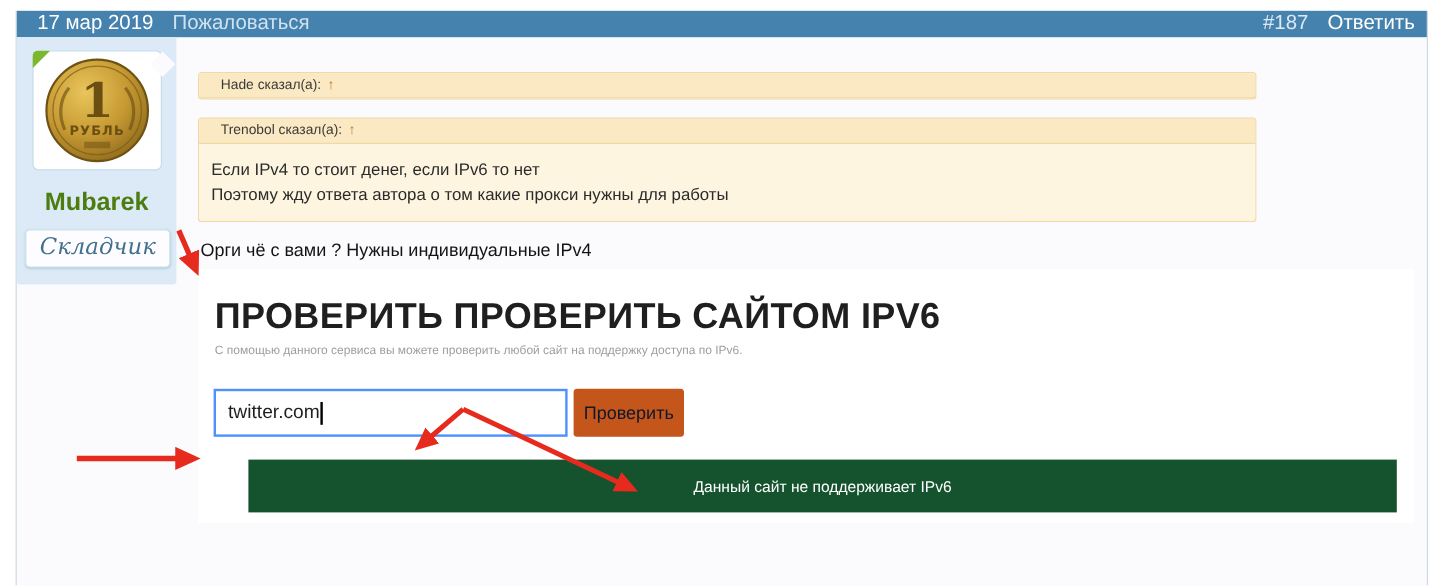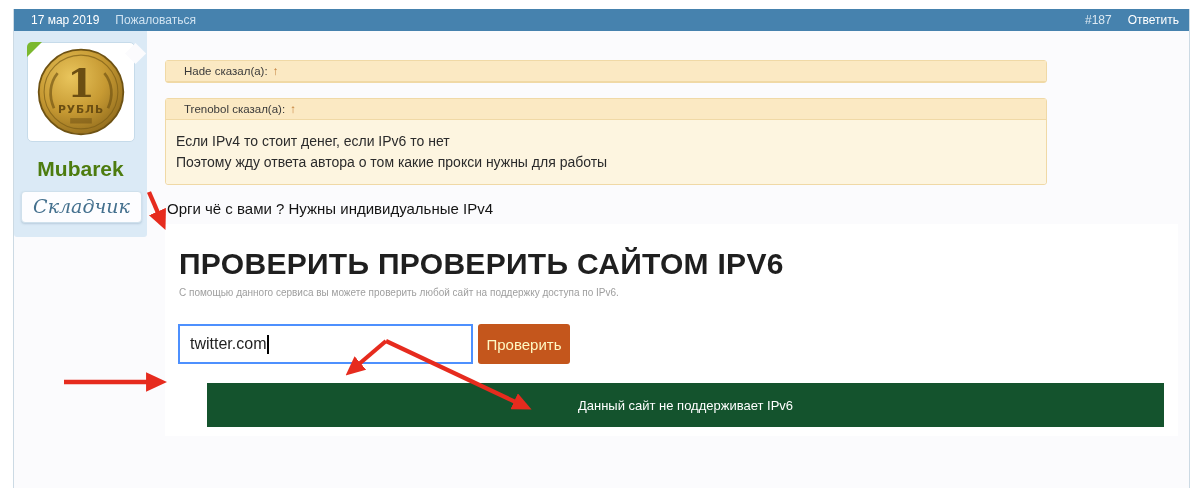--- a/index.html
+++ b/index.html
@@ -7,22 +7,22 @@
     width:1204px;height:488px;overflow:hidden;background:#ffffff;
     font-family:"Liberation Sans",sans-serif;color:#141414;position:relative;
   }
   .post{
     position:absolute;left:13px;top:9px;width:1177px;height:479px;
     background:#fbfbfd;border-left:1px solid #ccdae4;border-right:1px solid #ccdae4;
     box-sizing:border-box;
   }
   
   .bar{
-    height:22px;background:#4682ae;display:flex;align-items:center;
-    padding:0 10px 0 17px;font-size:12px;justify-content:space-between;
+    height:22px;background:#4682ae;display:flex;align-items:flex-start;
+    padding:0 10px 0 17px;font-size:17px;justify-content:space-between;
   }
   .bar a{text-decoration:none;cursor:pointer;}
   .bar-left,.bar-right{display:flex;align-items:center;gap:16px;}
   .bar-date{color:#ffffff;}
   .bar-report{color:#cfe2f0;}
   .bar-num{color:#dce9f2;}
   .bar-reply{color:#ffffff;}
   
   .post-body{display:flex;}
   .sidebar{width:133px;flex:none;position:relative;}
@@ -83,21 +83,21 @@
     box-sizing:border-box;
   }
   .url-box{
     width:295px;border:2px solid #4d90fe;margin-left:-1px;background:#fff;
     display:flex;align-items:center;padding:0 10px;font-size:16px;color:#1f1f1f;
     box-sizing:border-box;cursor:text;
   }
   .caret{display:inline-block;width:1.5px;height:19px;background:#000;margin-left:1px;}
   .check-btn{
     margin-left:5px;width:92px;background:#c4561c;border:none;border-radius:3px;
-    color:#fef9c3;font-size:15px;font-family:"Liberation Sans",sans-serif;cursor:pointer;
+    color:#0f172a;font-size:15px;font-family:"Liberation Sans",sans-serif;cursor:pointer;
   }
   .result-banner{
     margin-top:19px;height:44px;background:#14532d;color:#ffffff;
     display:flex;align-items:center;justify-content:center;font-size:13px;margin-left:28px;
   }
   
   .arrows{position:absolute;left:0;top:0;width:1204px;height:488px;pointer-events:none;z-index:9;}
   
   .coin-svg{display:block;}
 </style>

